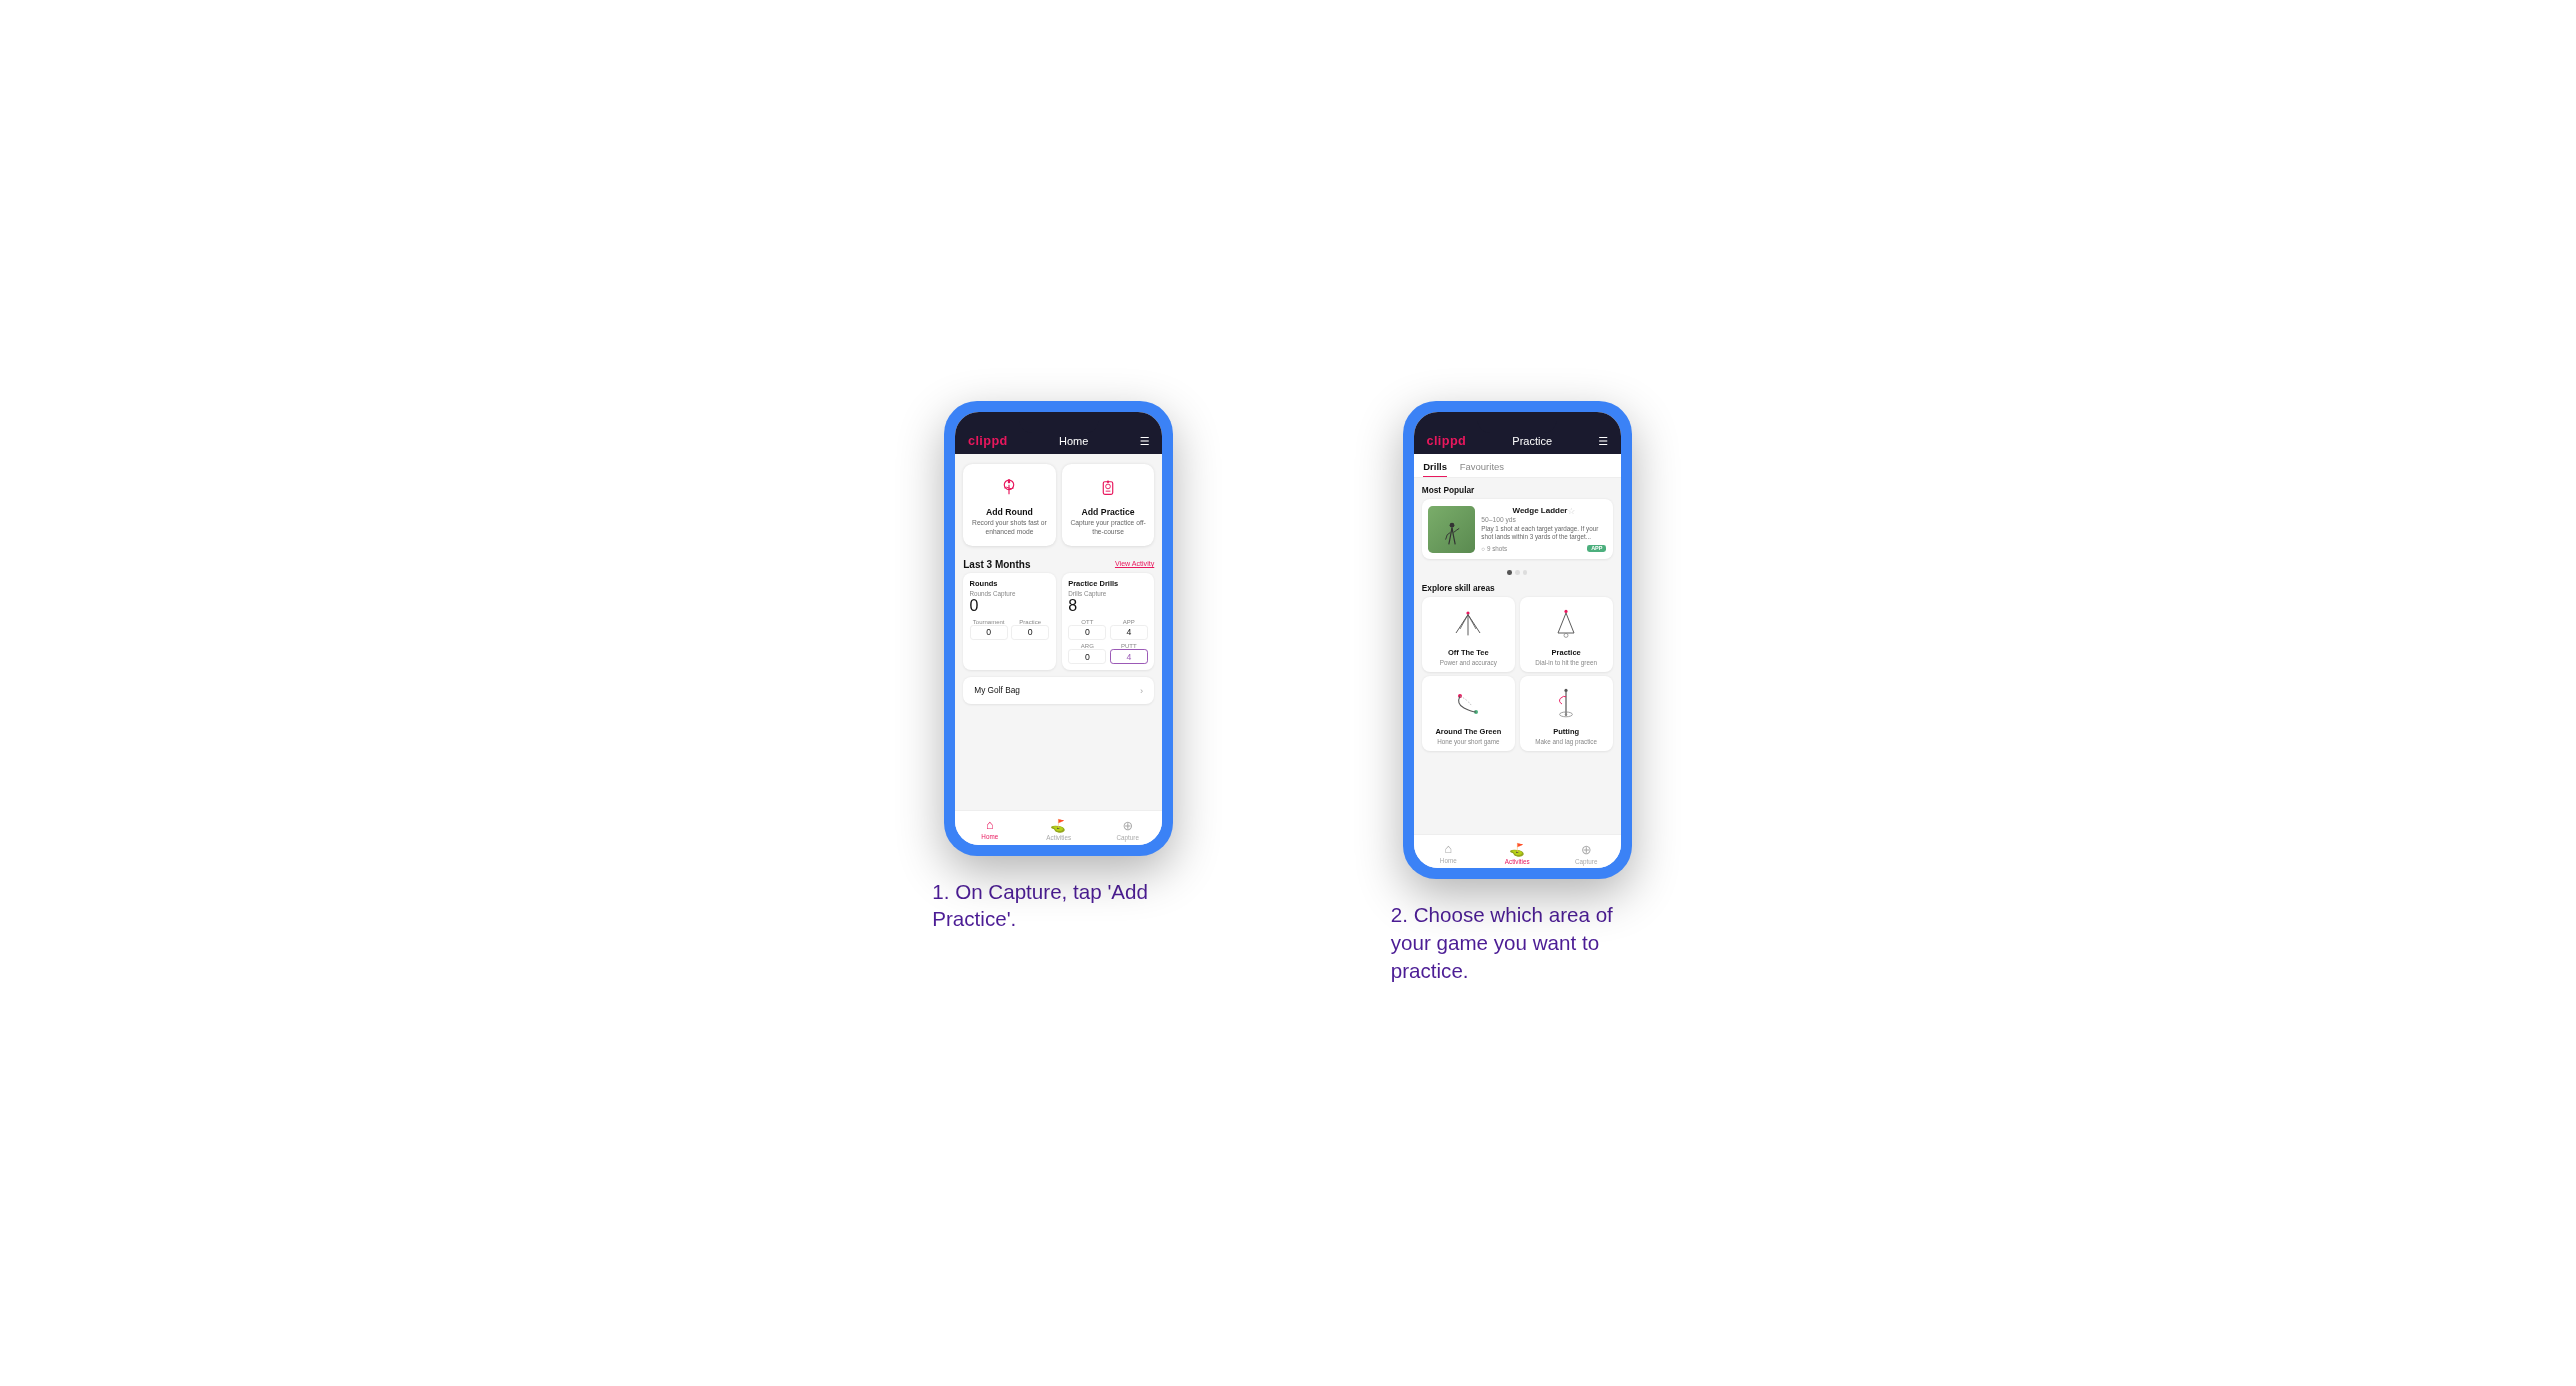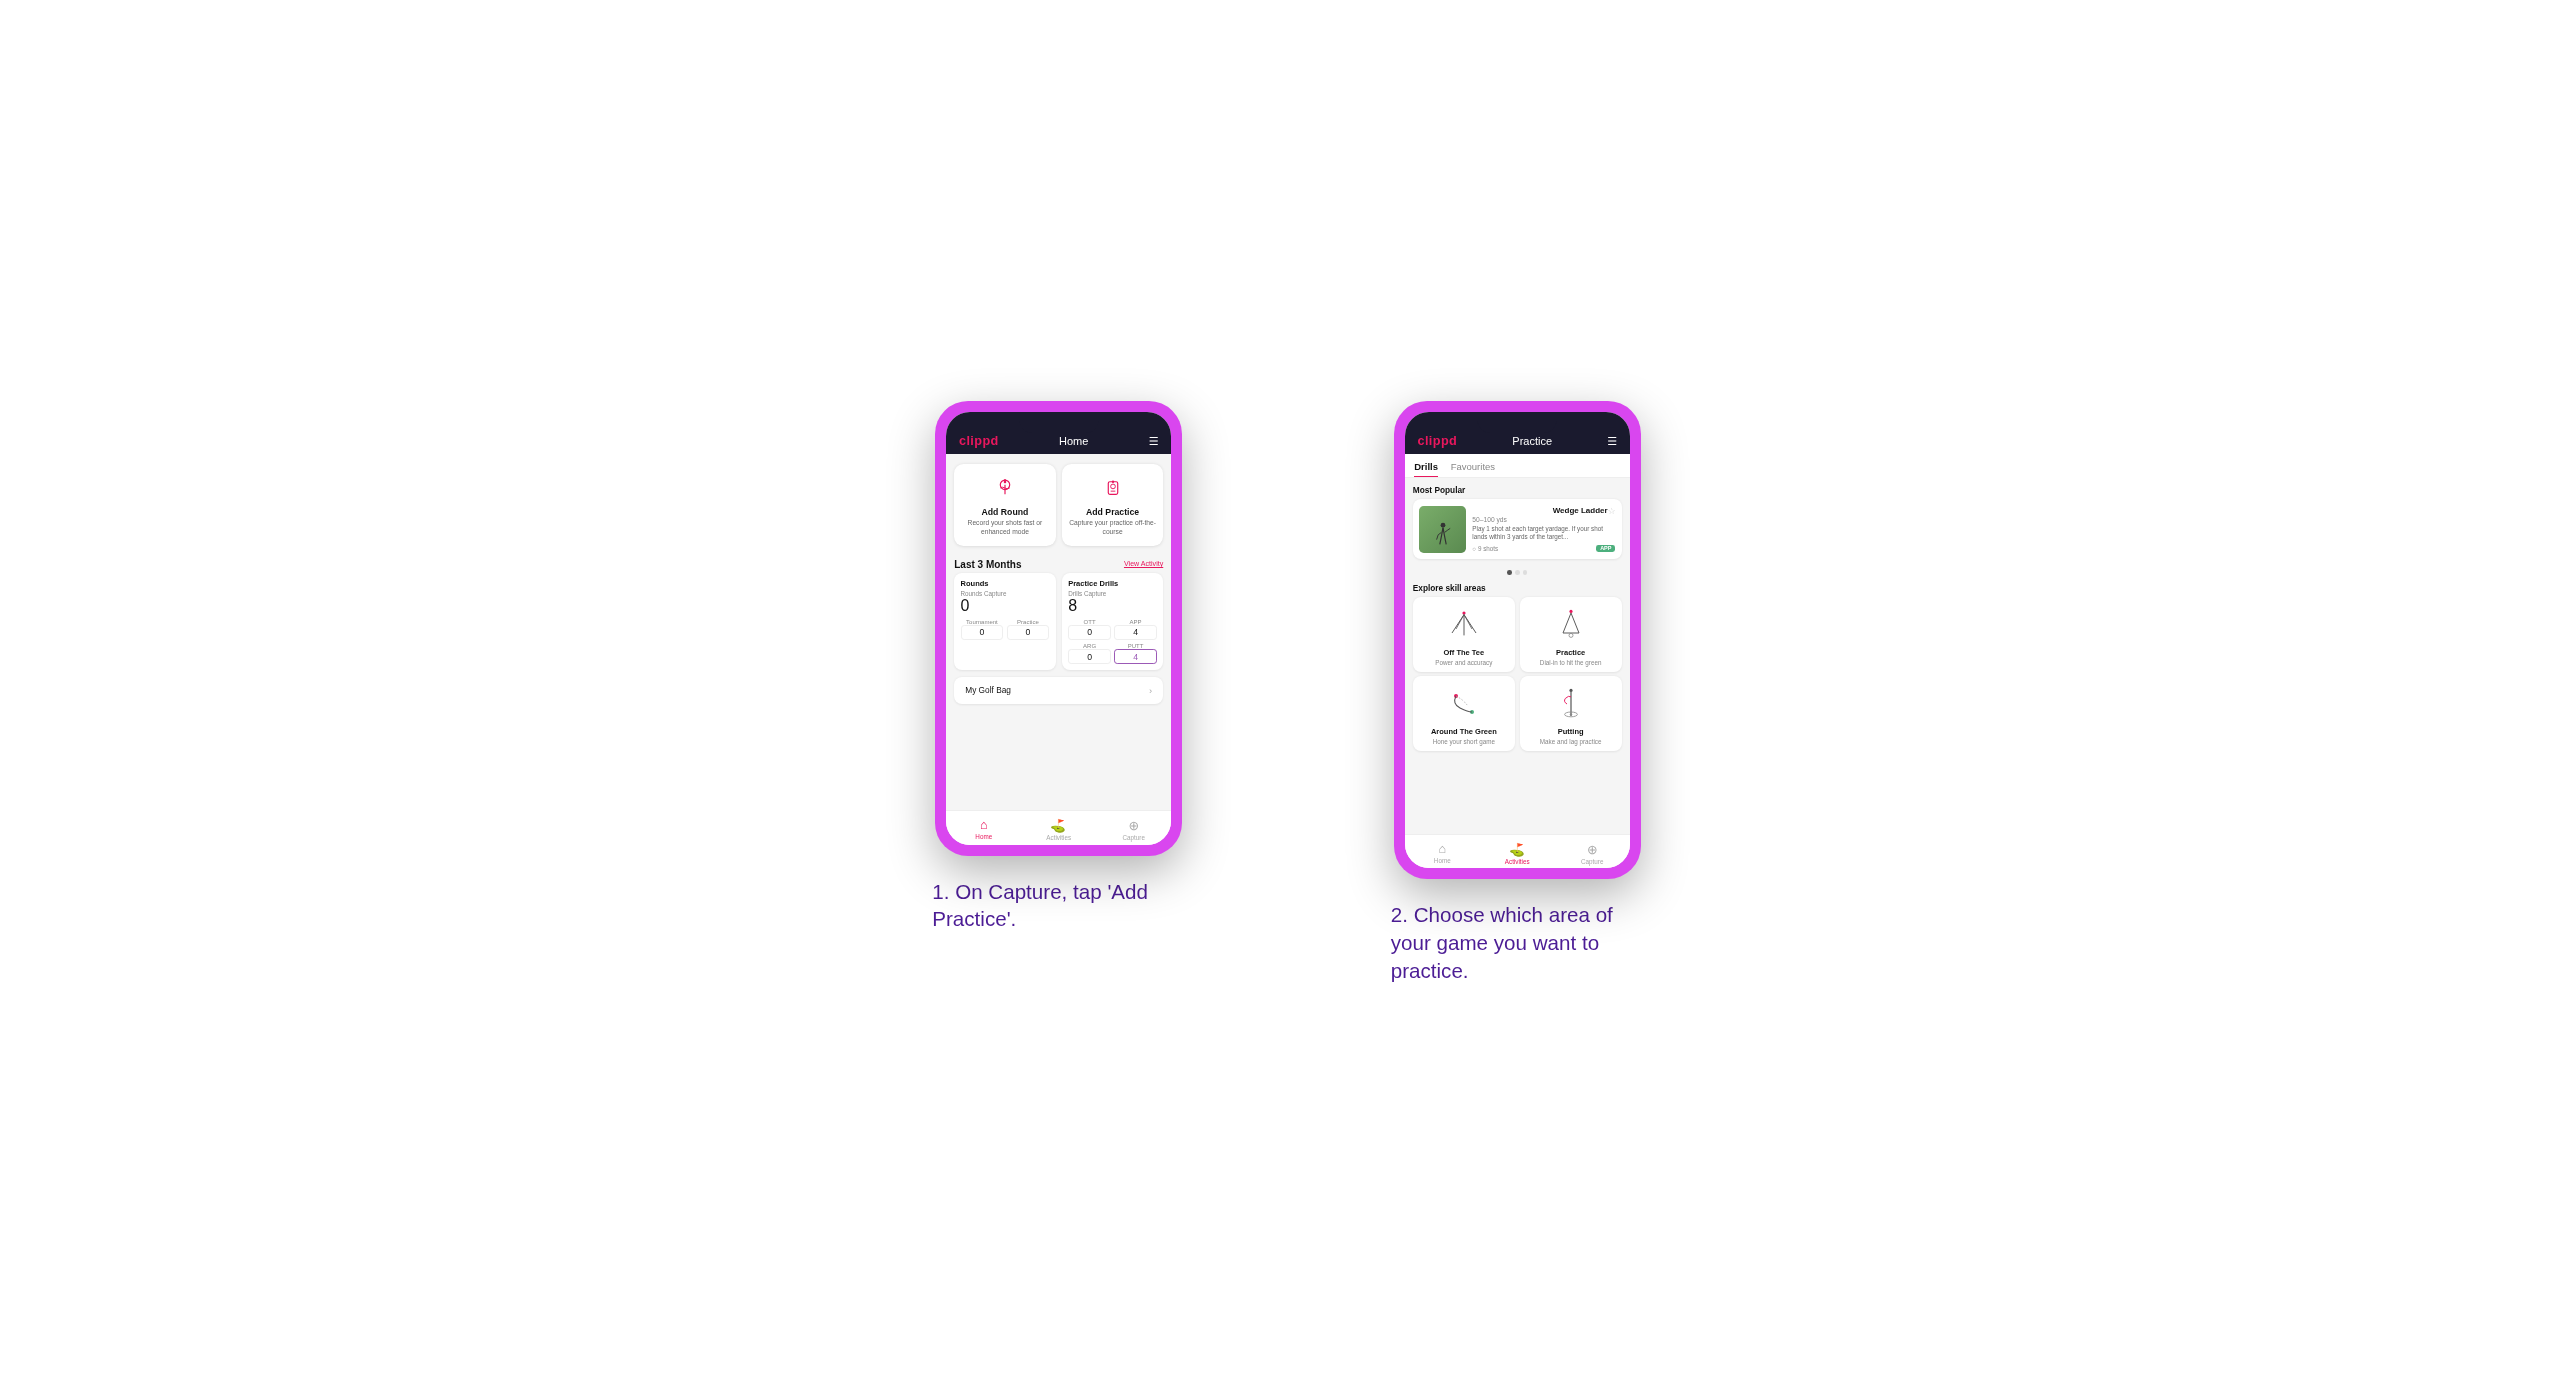--- a/index.html
+++ b/index.html
@@ -32,22 +32,22 @@
       font-size: 20.6px;
       color: #4c1d95;
       font-weight: 400;
       line-height: 1.35;
       text-align: left;
       max-width: 253px;
     }
 
     
     .phone-frame {
-      width: 247px;
-      background: #d946ef;
+      width: 229px;
+      background: #3b82f6;
       border-radius: 33px;
       padding: 11px;
       box-shadow: 0 16px 47px rgba(0,0,0,0.3);
       position: relative;
     }
     .phone-notch {
       width: 79px;
       height: 20.6px;
       background: #1a1a2e;
       border-radius: 0 0 12.7px 12.7px;
@@ -566,21 +566,21 @@
 
                 <svg class="golfer-silhouette" viewBox="0 0 20 35" fill="none">
                   <circle cx="10" cy="4" r="3" fill="#333"></circle>
                   <path d="M10 7 L8 18 L6 28" stroke="#333" stroke-width="1.5"></path>
                   <path d="M10 7 L12 18 L14 28" stroke="#333" stroke-width="1.5"></path>
                   <path d="M8 13 L4 16 L2 22" stroke="#333" stroke-width="1.2"></path>
                   <path d="M12 13 L16 10 L19 8" stroke="#333" stroke-width="1.2"></path>
                 </svg>
               </div>
               <div class="drill-info">
-                <div style="display:flex;justify-content:flex-end;align-items:center;">
+                <div style="display:flex;justify-content:center;align-items:center;">
                   <div class="drill-name">Wedge Ladder</div>
                   <span class="star-icon">☆</span>
                 </div>
                 <div class="drill-yardage">50–100 yds</div>
                 <div class="drill-desc">Play 1 shot at each target yardage. If your shot lands within 3 yards of the target...</div>
                 <div class="drill-footer">
                   <div class="shots-count">
                     <span>○</span>
                     <span>9 shots</span>
                   </div>

